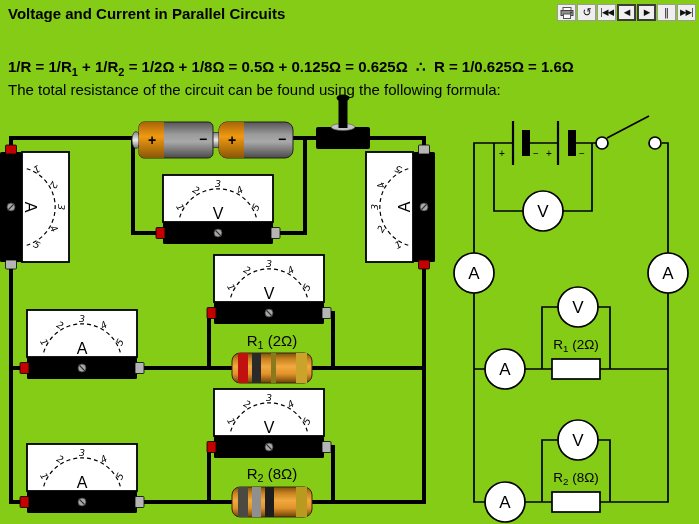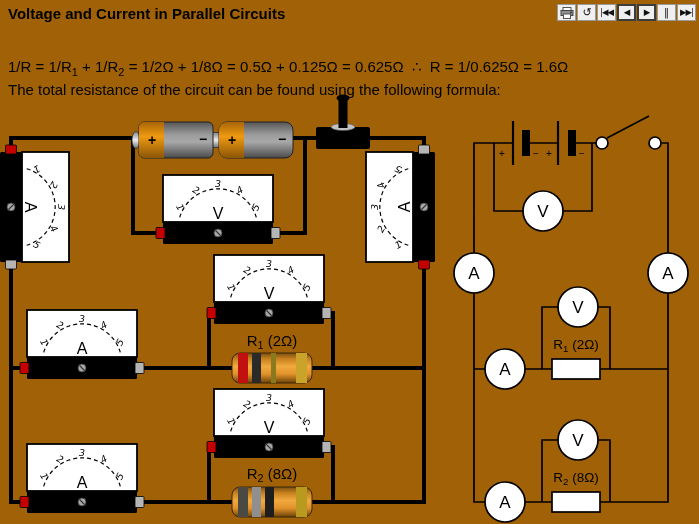--- a/index.html
+++ b/index.html
@@ -1,20 +1,20 @@
 <!DOCTYPE html>
 <html><head>
 <meta charset="utf-8">
 <style>
   html,body{margin:0;padding:0;background:#fff;}
-  .stage{position:relative;width:699px;height:524px;background:#a16207;overflow:hidden;
+  .stage{position:relative;width:699px;height:524px;background:#84cc16;overflow:hidden;
          font-family:"Liberation Sans",sans-serif;color:#000;}
   .title{position:absolute;left:8px;top:5px;font-size:15px;font-weight:bold;white-space:nowrap;}
   .desc{position:absolute;left:8px;top:37px;font-size:15px;white-space:nowrap;margin-top:44px;}
-  .formula{position:absolute;left:8px;top:58px;font-size:15px;white-space:nowrap;}
+  .formula{position:absolute;left:8px;top:58px;font-size:15px;white-space:nowrap;font-weight:bold;}
   .formula sub{font-size:11px;}
   .toolbar{position:absolute;top:4px;right:3px;display:flex;gap:1px;}
   .tbtn{width:19px;height:17px;box-sizing:border-box;display:flex;align-items:center;justify-content:center;
         background:#efefef;border:1px solid #9a9a9a;padding:0;font-size:8.5px;line-height:1;color:#111;
         font-family:"DejaVu Sans",sans-serif;letter-spacing:-1px;cursor:pointer;}
   .tbtn.active{border:1px solid #3c3c3c;box-shadow:inset 0 0 0 1px #3c3c3c;}
   svg.circuit{position:absolute;left:0;top:0;}
   .wire{stroke:#000;stroke-width:4;fill:none;}
   .sch-wire{stroke:#000;stroke-width:1.7;fill:none;}
   .sch-plate-thin{stroke:#000;stroke-width:2.2;}

